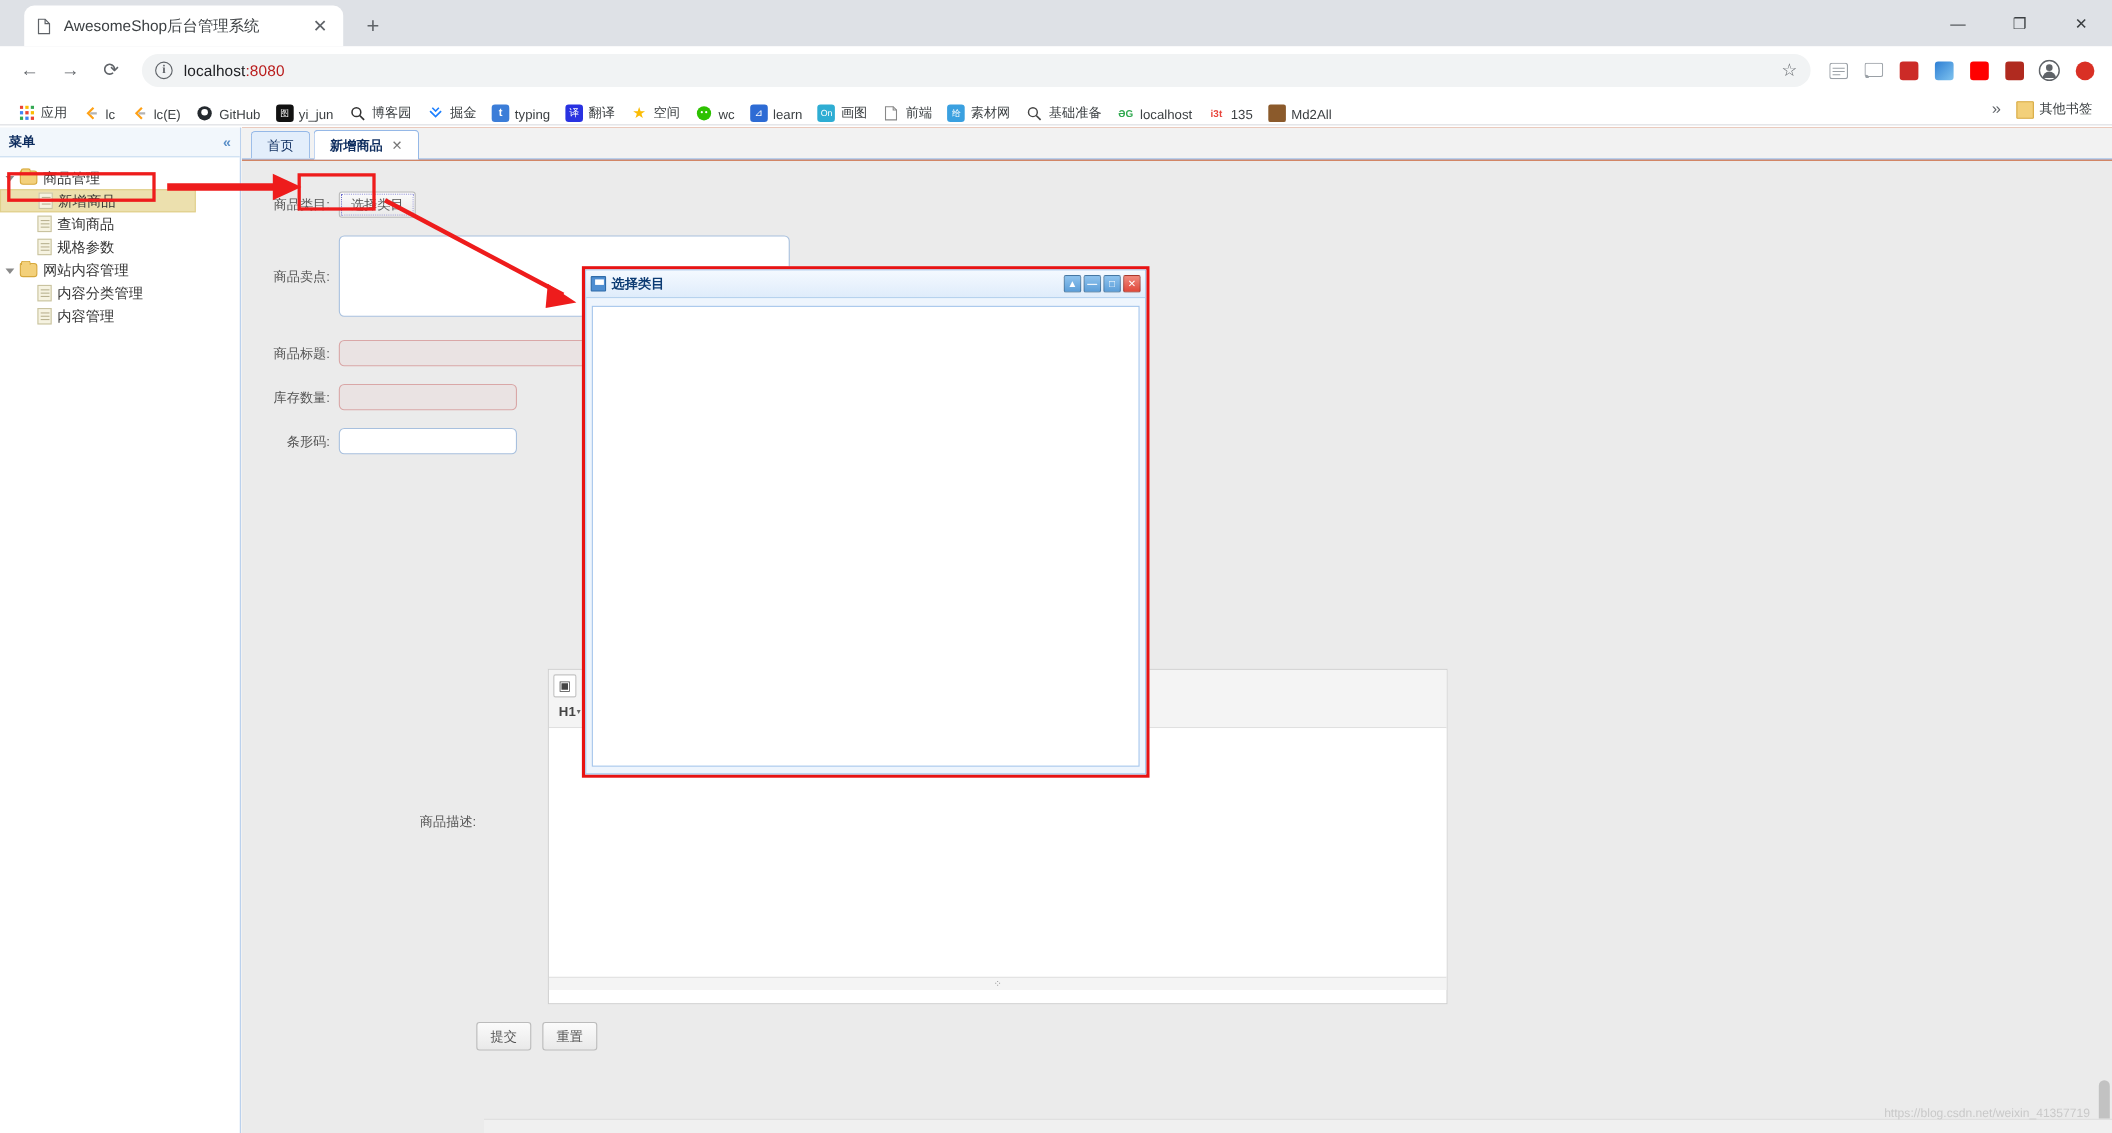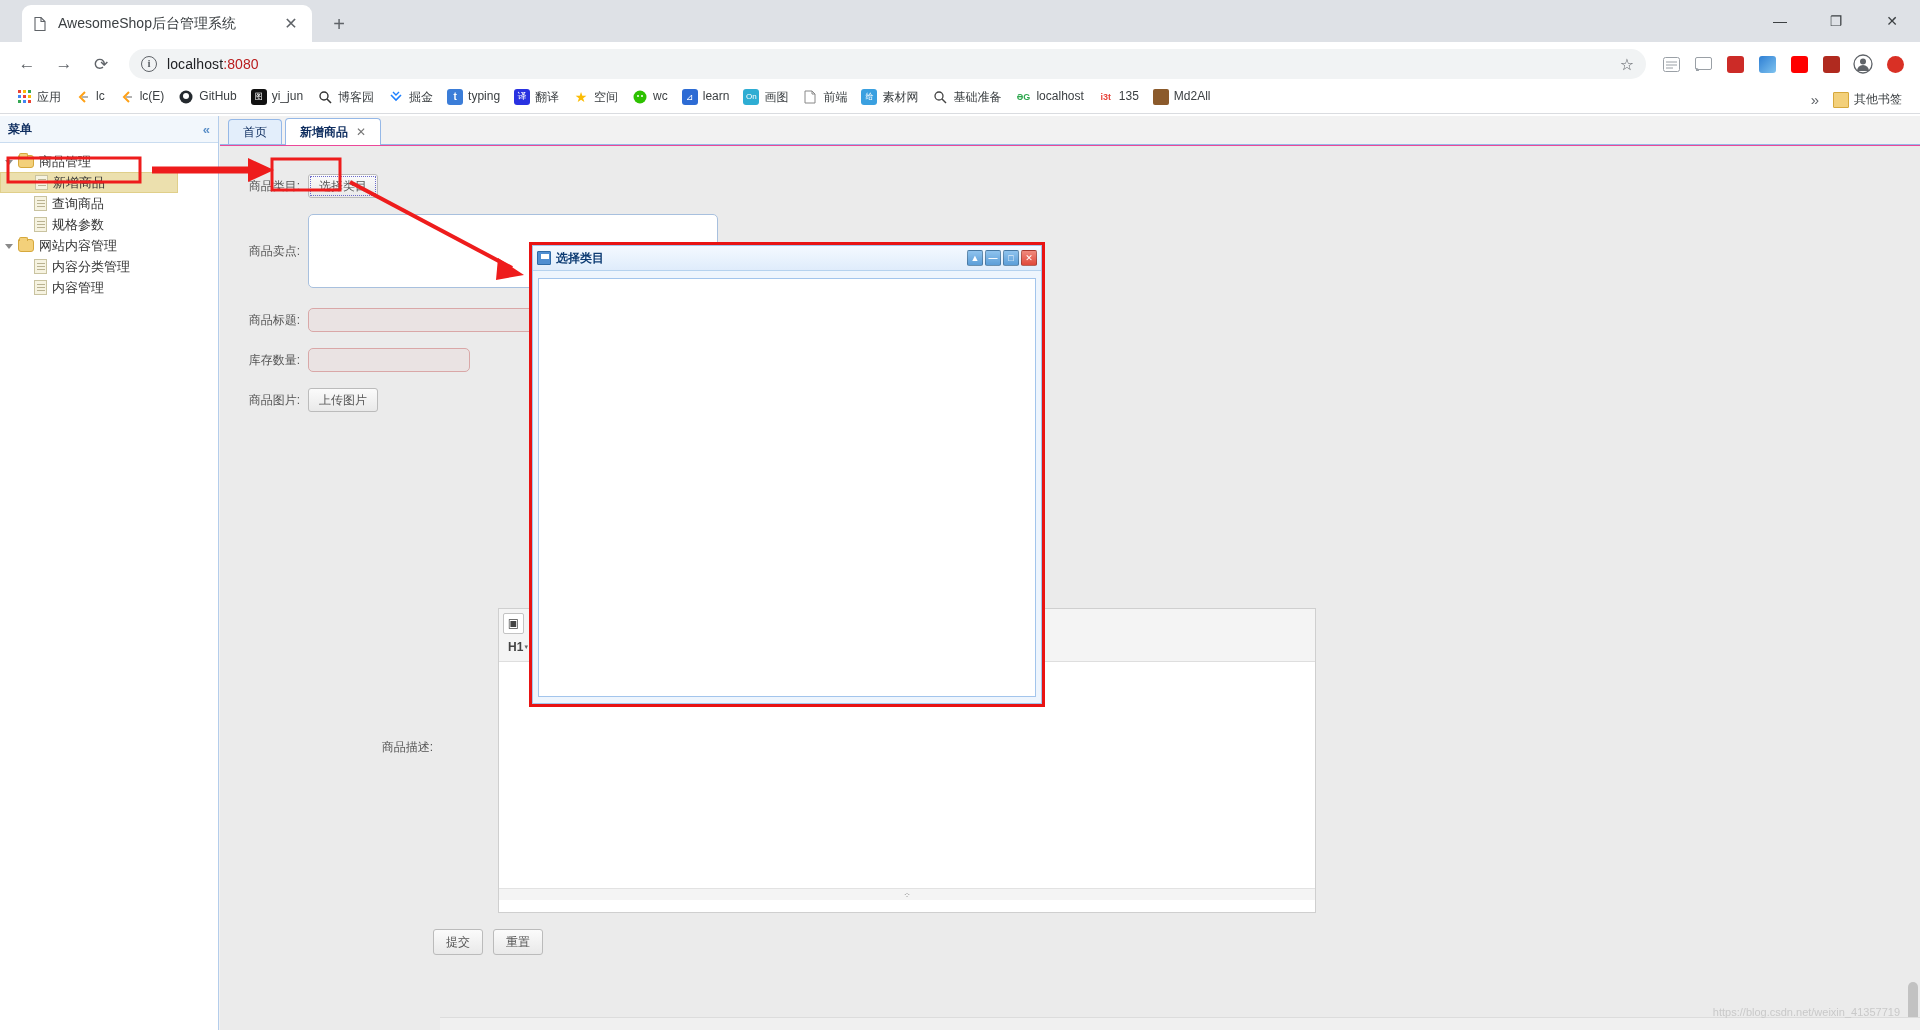--- a/index.html
+++ b/index.html
@@ -66,21 +66,21 @@
     width:30px; height:30px; margin-left:2px; display:flex;
     align-items:center; justify-content:center; font-size:13px; color:#5f6368;
   }
   .ext-sq { width:17px; height:17px; border-radius:3px; }
 
   .bookmarks {
     height:28px; background:#ffffff; display:flex; align-items:center;
     padding:0 10px; border-bottom:1px solid #dadce0; position:relative;
   }
   .bm {
-    display:flex; align-items:flex-start; height:22px; padding:0 6px; margin-right:2px;
+    display:flex; align-items:flex-end; height:22px; padding:0 6px; margin-right:2px;
     font-size:12px; color:#3c4043; white-space:nowrap; border-radius:4px;
   }
   .bm .bmico {
     width:16px; height:16px; margin-right:5px; flex:0 0 auto;
     display:flex; align-items:center; justify-content:center;
     font-size:10px; border-radius:3px; overflow:hidden;
   }
   .bm-overflow { margin-left:auto; padding:0 8px; font-size:15px; color:#5f6368; }
   .bm-other { display:flex; align-items:center; font-size:12px; color:#3c4043; }
 
@@ -134,21 +134,21 @@
     box-shadow:0 0 0 0 #b9b291, 0 3px 0 0 #b9b291, 0 6px 0 0 #b9b291;
     background:#b9b291;
   }
   .tree-label { white-space:nowrap; }
   .tree-node.selected {
     background:#ece0ae; border:1px solid #e0cf8a;
     height:21px; margin-right:40px;
   }
 
   .content {
-    position:absolute; left:220px; top:0; right:0; bottom:0; background:#ec4899;
+    position:absolute; left:220px; top:0; right:0; bottom:0; background:#c2410c;
   }
   .tabs-bar {
     height:29px; background:#f2f2f2; border-bottom:1px solid #95b8e7;
     display:flex; align-items:flex-end; padding-left:8px;
   }
   .ctab {
     height:25px; display:flex; align-items:center; padding:0 14px;
     font-size:12px; color:#0e2d5f; background:#e3eefb;
     border:1px solid #95b8e7; border-bottom:0;
     border-radius:4px 4px 0 0; margin-right:3px;
@@ -541,25 +541,25 @@
           <div class="flabel">商品标题:</div>
           <div class="fctl"><input class="inp title" value="" style=""></div>
         </div>
 
 
         <div class="frow">
           <div class="flabel">库存数量:</div>
           <div class="fctl"><input class="inp" style="width: 162px;" value=""></div>
         </div>
 
-
-        <div class="frow" style="margin-top:14px;">
-          <div class="flabel">商品图片:</div>
-          <div class="fctl"><button class="btn">上传图片</button></div>
+        <div class="frow">
+          <div class="flabel">条形码:</div>
+          <div class="fctl"><input class="inp neutral" style="width: 162px;" value=""></div>
         </div>
+
 
         <div class="flabel" style="position:absolute;left:133px;top:589px;width:80px;">商品描述:</div>
       </div>
 
       <div class="editor">
         <div class="etoolbar">
           <div class="erow">
             <div class="ebtn boxed">▣</div>
             <div class="esep"></div>
             <div class="ebtn" style="color:#c08a1e;font-size:15px;">↺</div>

